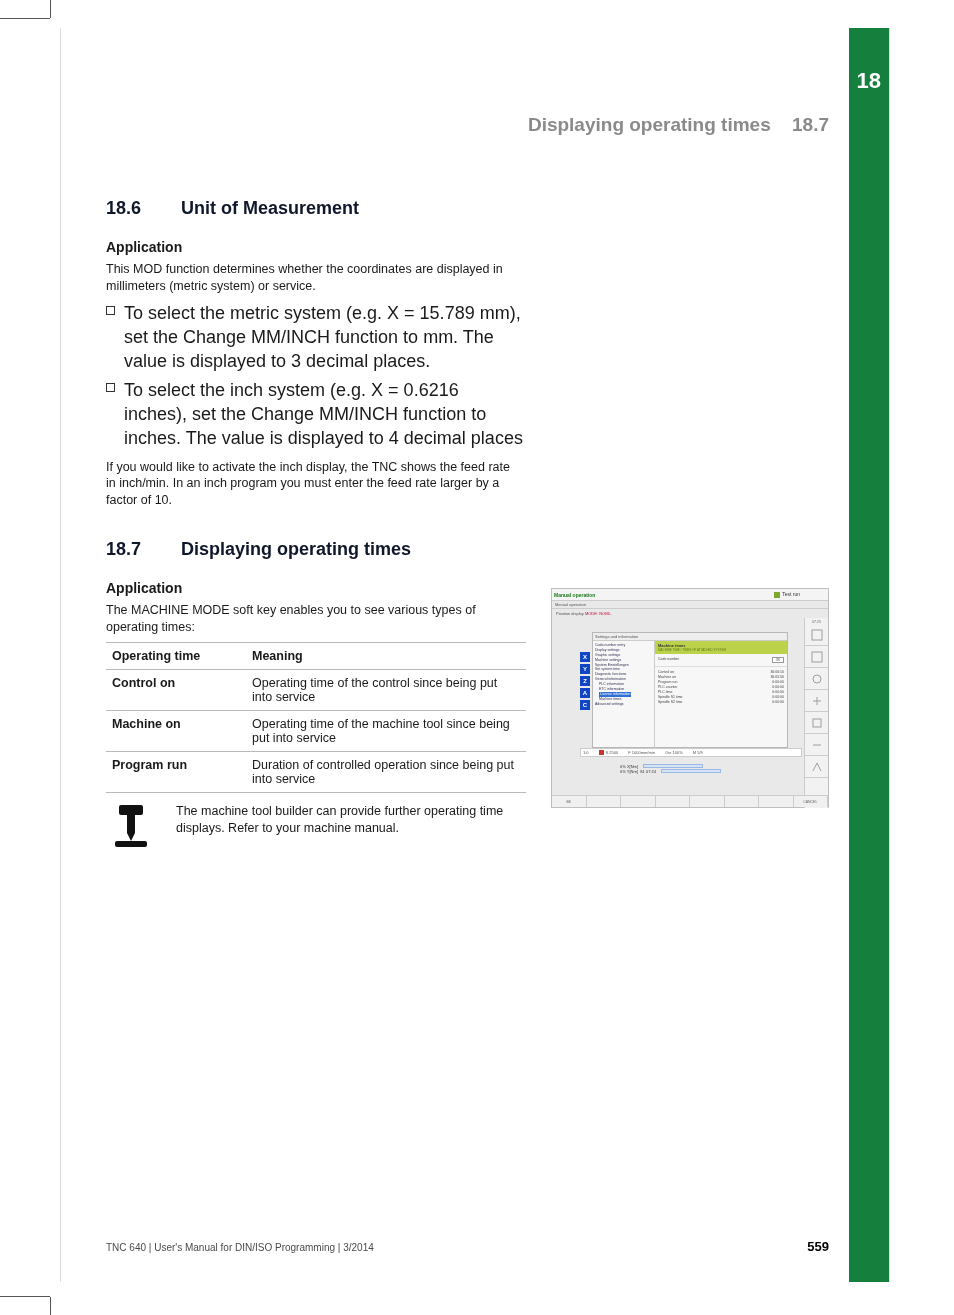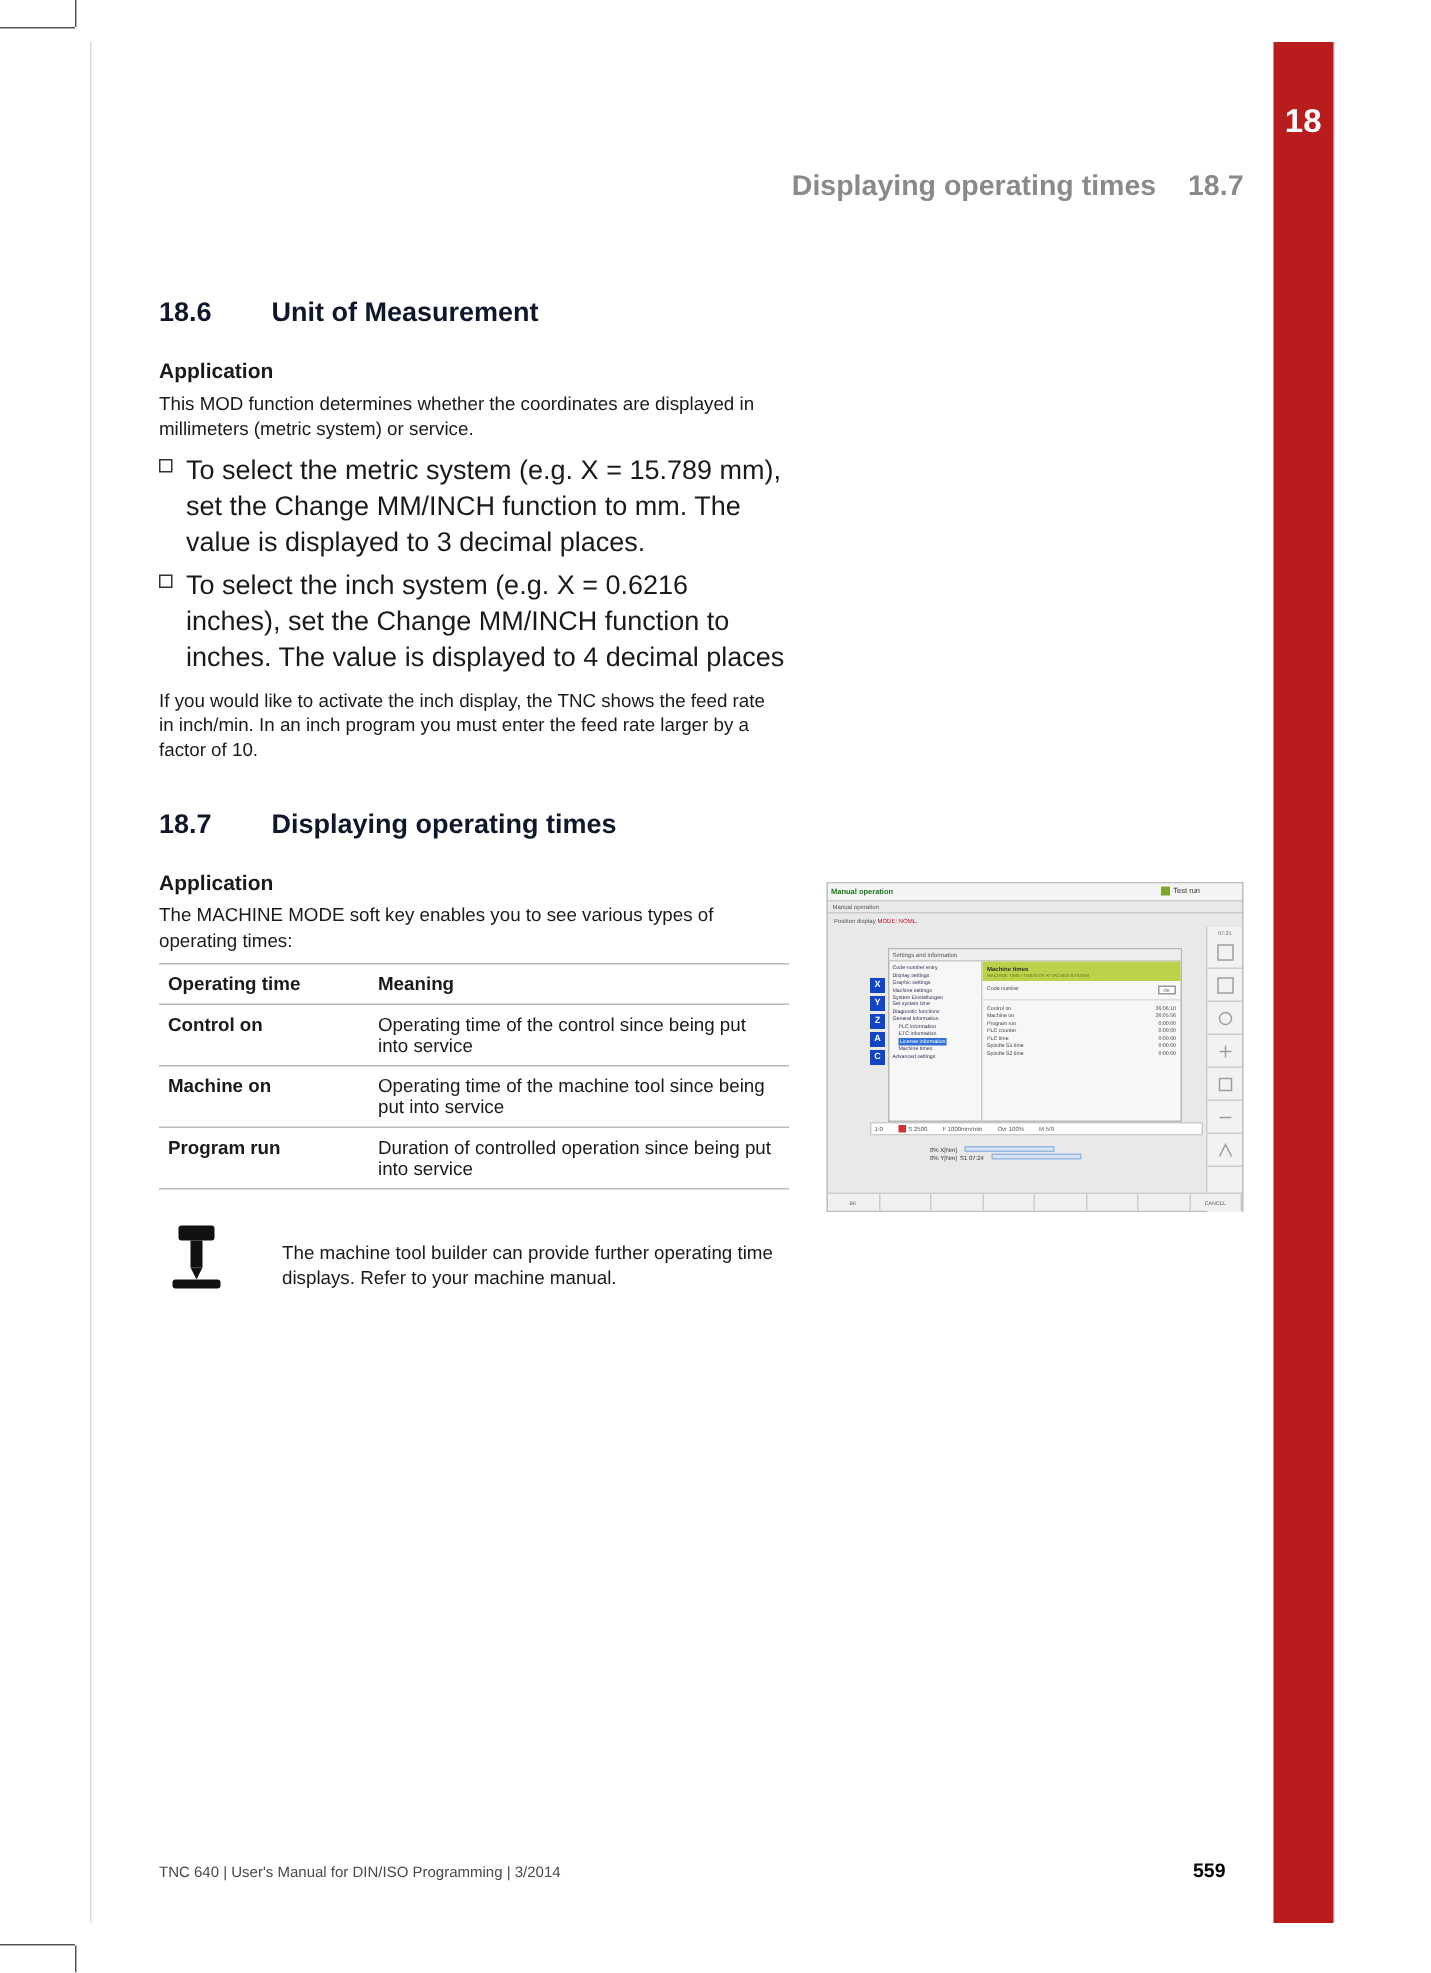--- a/index.html
+++ b/index.html
@@ -20,21 +20,21 @@
     position: absolute;
     top: 28px; left: 60px;
     width: 830px; height: 1254px;
     border-left: 1px solid #ddd;
     border-right: 1px solid #ddd;
   }
   .chapter-tab {
     position: absolute;
     right: 0; top: 0;
     width: 40px; height: 1254px;
-    background: #b91c1c;
+    background: #15803d;
   }
   .chapter-number {
     position: absolute;
     top: 40px; right: 8px;
     color: #fff;
     font-size: 22px;
     font-weight: bold;
   }
   .running-head {
     position: absolute;
@@ -103,23 +103,23 @@
     border-bottom: 1px solid #bbb;
   }
   table.ot td {
     padding: 6px 6px;
     border-bottom: 1px solid #bbb;
     vertical-align: top;
   }
   table.ot td.k { font-weight: bold; width: 140px; }
   .note-row {
     display: flex;
-    align-items: flex-end;
-    gap: 32px;
-    margin-top: 22px;
+    align-items: flex-start;
+    gap: 20px;
+    margin-top: 10px;
     max-width: 420px;
   }
   .note-icon { flex: 0 0 50px; display:flex; justify-content:center; }
   .note-text { font-size: 12.5px; line-height: 1.35; }
   .screenshot {
     position: absolute;
     top: 560px;
     right: 60px;
     width: 278px;
     height: 220px;
@@ -190,21 +190,21 @@
     height:12px;
     display:flex;
     background:#f0f0f0;
     border-top:1px solid #ccc;
   }
   .ss-soft .sk { flex:1; border-right:1px solid #ccc; font-size:3.5px; display:flex; align-items:center; justify-content:center; color:#666;}
   .footer {
     position: absolute;
     bottom: 28px;
     left: 45px;
-    right: 72px;
+    right: 60px;
     font-size: 10px;
     color: #4a4a4a;
     display: flex;
     justify-content: space-between;
     align-items: baseline;
   }
   .footer .pg { font-weight: bold; font-size: 13px; color:#000;}
 </style>
 </head>
 <body>

